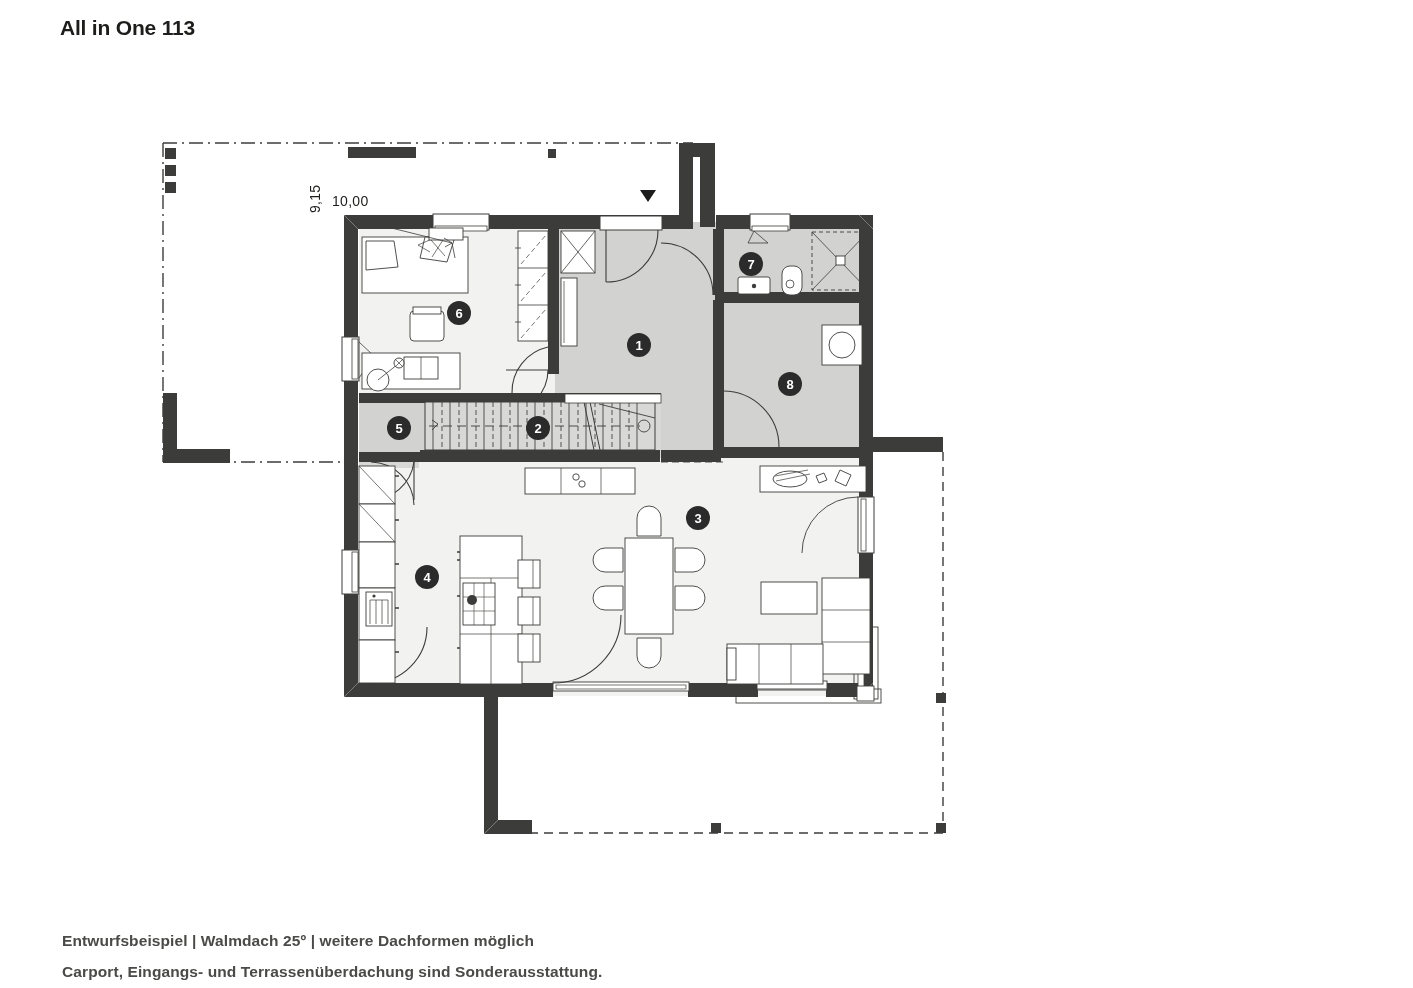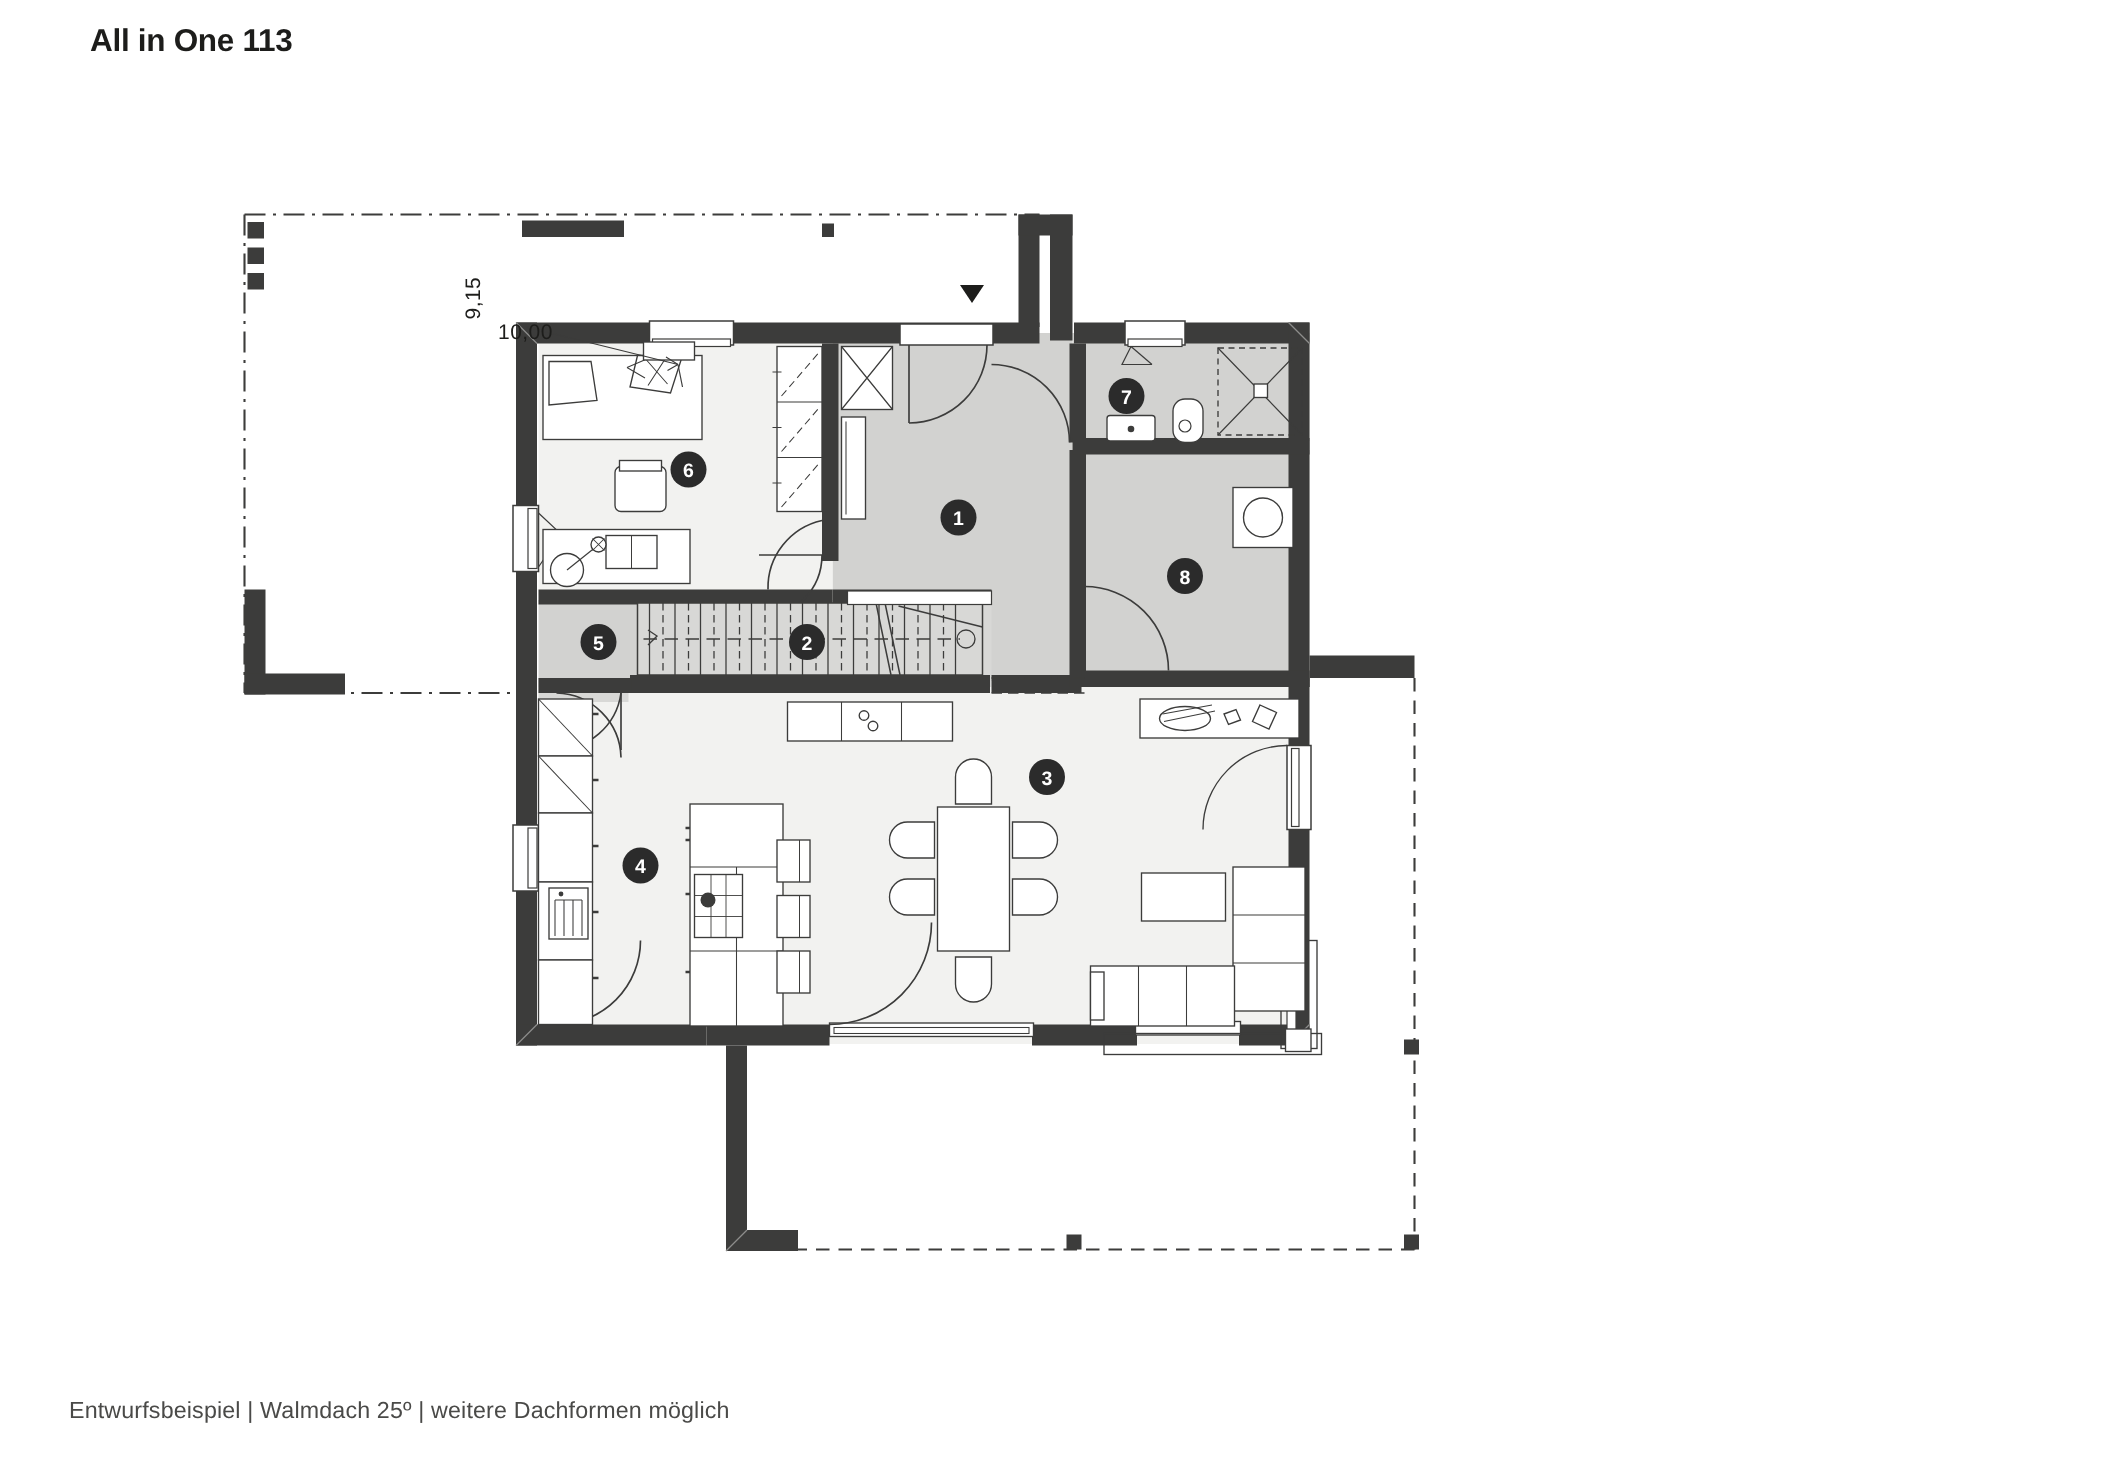--- a/index.html
+++ b/index.html
@@ -9,32 +9,32 @@
     color:#1d1d1b;
     position:relative;
     overflow:hidden;
   }
   #page-title{
     position:absolute;left:60px;top:16px;
     font-size:21px;font-weight:bold;letter-spacing:-0.2px;
     color:#1d1d1b;
   }
   #footer{
-    position:absolute;left:46px;top:925px;
+    position:absolute;left:62px;top:925px;
     font-size:15.5px;line-height:31px;color:#4a4a48;
-    font-weight:400;letter-spacing:0.1px;
+    font-weight:700;letter-spacing:0.1px;
   }
   #plan{
     position:absolute;left:0;top:0;width:1413px;height:988px;
   }
   .dim-label{
     position:absolute;font-size:14px;color:#1d1d1b;
     letter-spacing:0.3px;
   }
-  #dim-h{ left:332px; top:193px;margin-top:20px; }
+  #dim-h{ left:332px; top:193px; }
   #dim-v{ left:307px; top:213px; transform:rotate(-90deg); transform-origin:left top; }
   .badge{
     position:absolute;width:24px;height:24px;border-radius:50%;
     background:#2b2b2b;color:#ffffff;
     font-size:13px;font-weight:bold;
     display:flex;align-items:center;justify-content:center;
     line-height:1;
   }
 </style>
 </head>
@@ -413,13 +413,14 @@
     <div class="badge" style="left: 686px; top: 506px; background: rgb(43, 43, 43); color: rgb(255, 255, 255);">3</div>
     <div class="badge" style="left: 415px; top: 565px; background: rgb(43, 43, 43); color: rgb(255, 255, 255);">4</div>
     <div class="badge" style="left: 387px; top: 416px; background: rgb(43, 43, 43); color: rgb(255, 255, 255);">5</div>
     <div class="badge" style="left: 447px; top: 301px; background: rgb(43, 43, 43); color: rgb(255, 255, 255);">6</div>
     <div class="badge" style="left: 739px; top: 252px; background: rgb(43, 43, 43); color: rgb(255, 255, 255);">7</div>
     <div class="badge" style="left: 778px; top: 372px; background: rgb(43, 43, 43); color: rgb(255, 255, 255);">8</div>
   </div>
 
 <div id="footer">
   <div>Entwurfsbeispiel | Walmdach 25º | weitere Dachformen möglich</div>
+  <div>Carport, Eingangs- und Terrassenüberdachung sind Sonderausstattung.</div>
 </div>
 
 </body></html>

